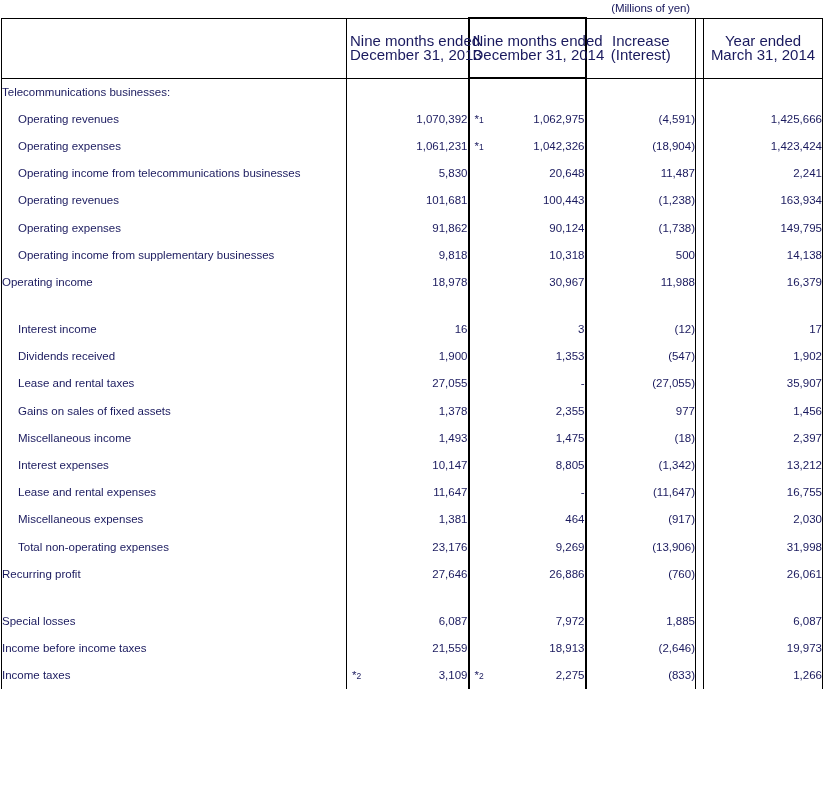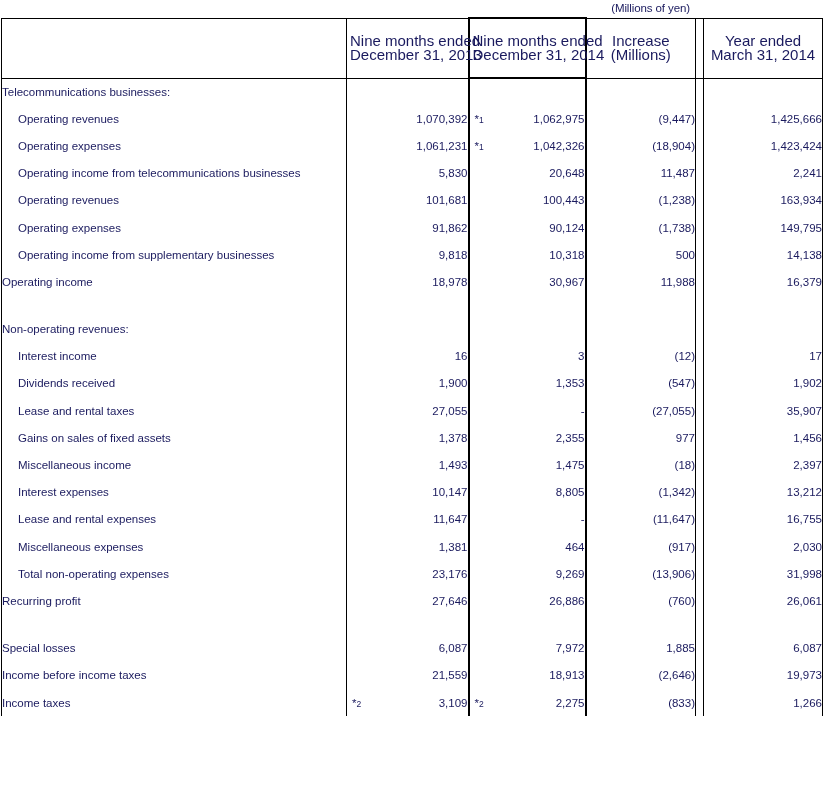--- a/index.html
+++ b/index.html
@@ -158,21 +158,21 @@
         <td class="hdr-2013">
           <span class="hdr-line">Nine months ended</span>
           <span class="hdr-line">December 31, 2013</span>
         </td>
         <td class="hdr-2014">
           <span class="hdr-line">Nine months ended</span>
           <span class="hdr-line">December 31, 2014</span>
         </td>
         <td class="hdr-delta">
           <span class="hdr-line">Increase</span>
-          <span class="hdr-line">(Millions)</span>
+          <span class="hdr-line">(Interest)</span>
         </td>
         <td class="hdr-gap"></td>
         <td class="hdr-year">
           <span class="hdr-line">Year ended</span>
           <span class="hdr-line">March 31, 2014</span>
         </td>
       </tr>
     </thead>
     <tbody id="fin-body">
         <tr class="drow">
@@ -180,21 +180,21 @@
           <td class="num n-2013"><span></span></td>
           <td class="num n-2014"><span></span></td>
           <td class="num n-delta"><span></span></td>
           <td class="num n-gap"></td>
           <td class="num n-year"><span></span></td>
         </tr>
         <tr class="drow">
           <td class="c-label-cell indent">Operating revenues</td>
           <td class="num n-2013"><span>1,070,392</span></td>
           <td class="num n-2014"><span class="note-mark"><span class="star">*</span><span class="num">1</span></span><span>1,062,975</span></td>
-          <td class="num n-delta"><span>(9,447)</span></td>
+          <td class="num n-delta"><span>(4,591)</span></td>
           <td class="num n-gap"></td>
           <td class="num n-year"><span>1,425,666</span></td>
         </tr>
         <tr class="drow">
           <td class="c-label-cell indent">Operating expenses</td>
           <td class="num n-2013"><span>1,061,231</span></td>
           <td class="num n-2014"><span class="note-mark"><span class="star">*</span><span class="num">1</span></span><span>1,042,326</span></td>
           <td class="num n-delta"><span>(18,904)</span></td>
           <td class="num n-gap"></td>
           <td class="num n-year"><span>1,423,424</span></td>
@@ -241,28 +241,20 @@
         </tr>
         <tr class="drow gap-row">
           <td class="c-label-cell"></td>
           <td class="num n-2013"><span></span></td>
           <td class="num n-2014"><span></span></td>
           <td class="num n-delta"><span></span></td>
           <td class="num n-gap"></td>
           <td class="num n-year"><span></span></td>
         </tr>
         <tr class="drow">
-          <td class="c-label-cell">Non-operating revenues:</td>
-          <td class="num n-2013"><span></span></td>
-          <td class="num n-2014"><span></span></td>
-          <td class="num n-delta"><span></span></td>
-          <td class="num n-gap"></td>
-          <td class="num n-year"><span></span></td>
-        </tr>
-        <tr class="drow">
           <td class="c-label-cell indent">Interest income</td>
           <td class="num n-2013"><span>16</span></td>
           <td class="num n-2014"><span>3</span></td>
           <td class="num n-delta"><span>(12)</span></td>
           <td class="num n-gap"></td>
           <td class="num n-year"><span>17</span></td>
         </tr>
         <tr class="drow">
           <td class="c-label-cell indent">Dividends received</td>
           <td class="num n-2013"><span>1,900</span></td>

